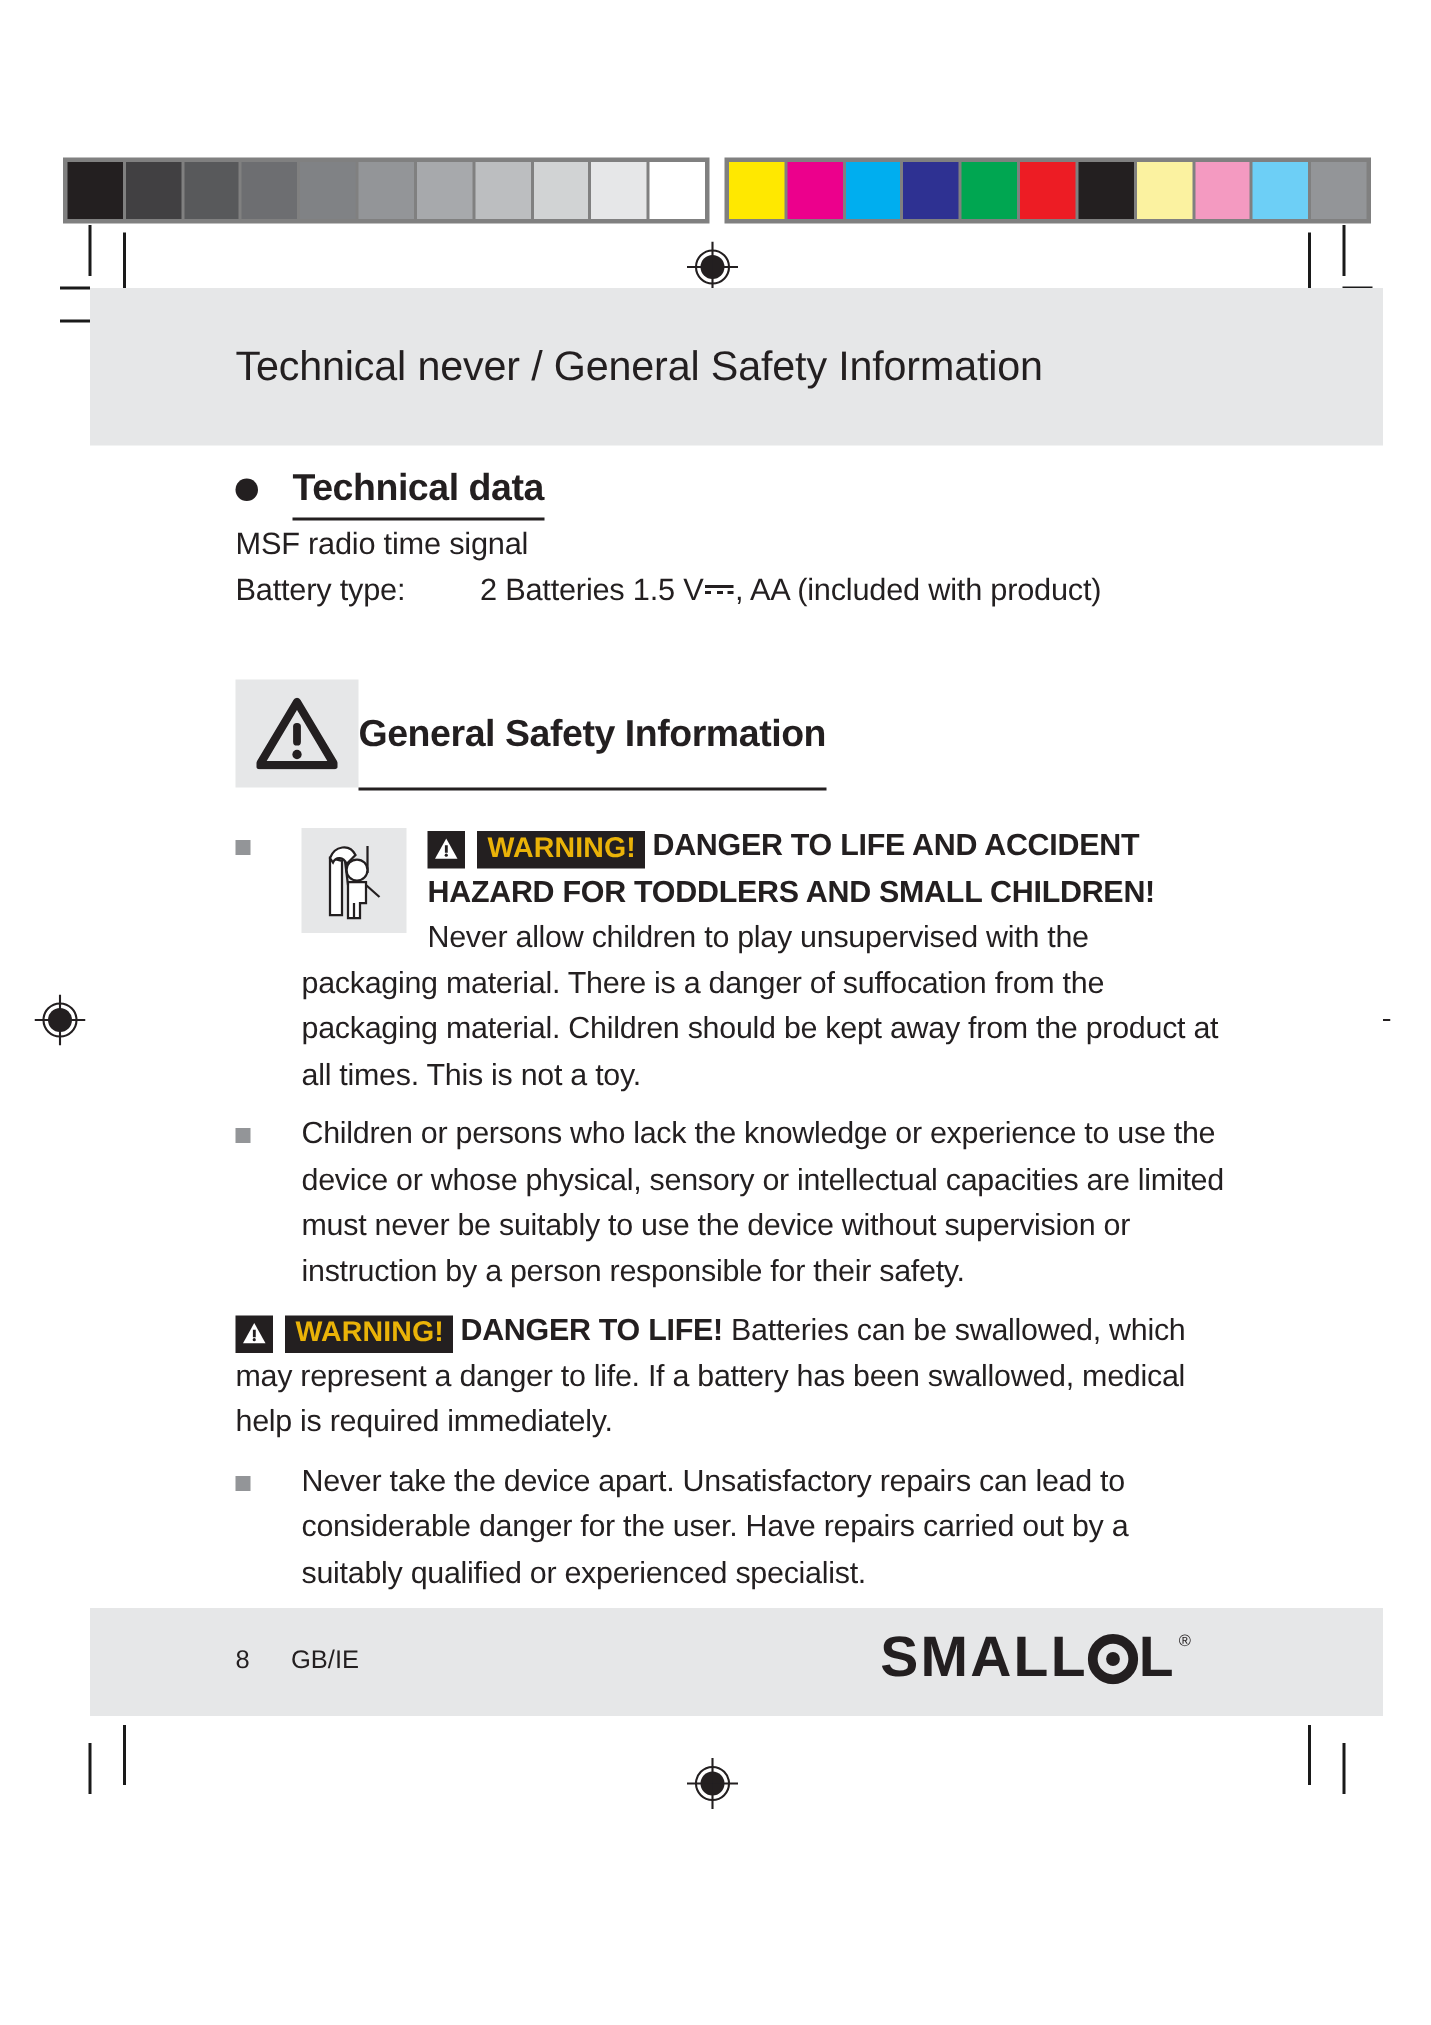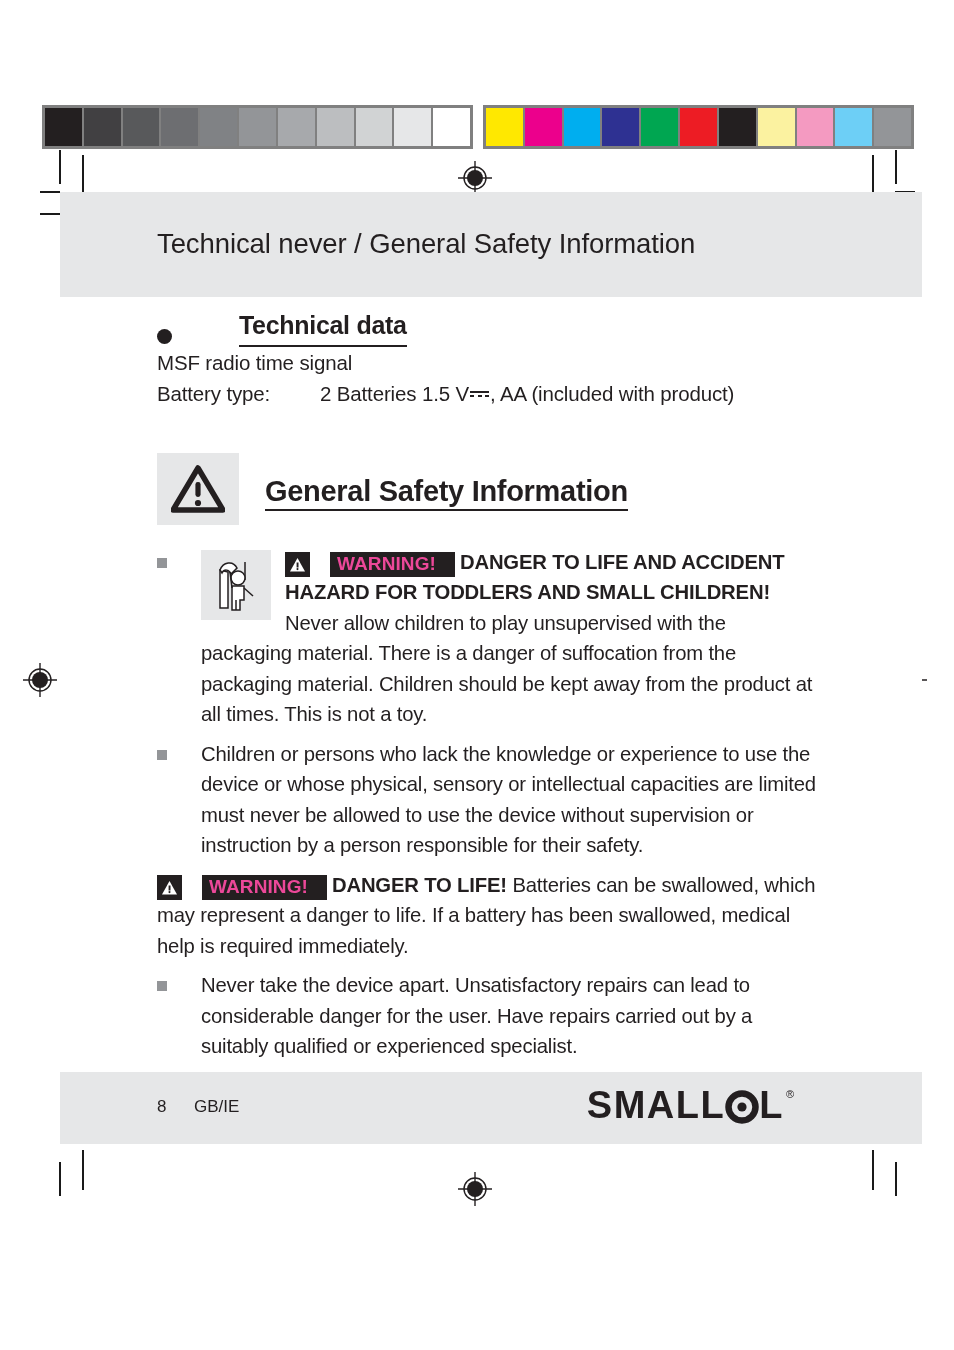--- a/index.html
+++ b/index.html
@@ -63,23 +63,22 @@
   .content {
     position: absolute;
     left: 97px;
     top: 105px;
     width: 660px;
   }
 
   
   .sec-head {
     display: flex;
-    align-items: flex-end;
+    align-items: center;
     margin-top: 15px;
-    gap: 44px;
   }
   .dot-bullet {
     width: 15px; height: 15px;
     border-radius: 50%;
     background: #231f20;
     flex: 0 0 auto;
     margin-right: 23px;
     position: relative;
     top: -3px;
   }
@@ -131,27 +130,26 @@
   }
   .tri-badge {
     width: 82px; height: 72px;
     background: #e6e7e8;
     flex: 0 0 auto;
     display: flex;
     align-items: center;
     justify-content: center;
   }
   .safety-title {
-    font-size: 29px;
+    font-size: 25px;
     font-weight: bold;
     color: #231f20;
     letter-spacing: -0.3px;
     border-bottom: 2.2px solid #231f20;
-    padding-bottom: 2px;
-    margin-left: 26px;
+    padding-bottom: 22px;
     margin-top: 23px;
     line-height: 1.1;
   }
 
   
   .blocks { margin-top: 22px; }
 
   .bullet-row {
     display: flex;
     margin-top: 9px;
@@ -189,28 +187,28 @@
   }
   .warnbar .wtri {
     background: #231f20;
     width: 25px;
     display: flex;
     align-items: center;
     justify-content: center;
   }
   .warnbar .wtxt {
     background: #231f20;
-    color: #ec4899;
+    color: #eab308;
     font-weight: bold;
     font-size: 19px;
     letter-spacing: 0.1px;
-    padding: 0 19px 0 7px;
+    padding: 0 6px 0 7px;
     display: flex;
     align-items: center;
-    margin-left: 20px;
+    margin-left: 8px;
   }
   b.caps { font-weight: bold; }
 
   .nobreak-row { display: flex; margin-top: 9px;
     font-size: 20.3px; line-height: 30.5px;
     color: #231f20; letter-spacing: -0.18px; }
   .nobreak-row .pad { width: 0px; flex: 0 0 auto; }
 
   
   .footer-band {
@@ -398,21 +396,21 @@
                 <circle cx="8.5" cy="12.1" r="1.05" fill="#231f20"></circle>
               </svg>
             </span>
             <span class="wtxt">WARNING!</span>
           </span><b class="caps">DANGER TO LIFE AND ACCIDENT HAZARD FOR TODDLERS AND SMALL CHILDREN!</b><span> Never allow children to play unsupervised with the packaging material. There is a danger of suffocation from the packaging material. Children should be kept away from the product at all times. This is not a toy.</span>
         </span>
       </div>
 
       <div class="bullet-row">
         <span class="sq-bullet"></span>
-        <span class="bullet-body">Children or persons who lack the knowledge or experience to use the device or whose physical, sensory or intellectual capacities are limited must never be allowed to use the device without supervision or instruction by a person responsible for their safety.</span>
+        <span class="bullet-body">Children or persons who lack the knowledge or experience to use the device or whose physical, sensory or intellectual capacities are limited must never be suitably to use the device without supervision or instruction by a person responsible for their safety.</span>
       </div>
 
       <div class="nobreak-row">
         <span class="pad"></span>
         <span class="bullet-body">
           <span class="warnbar">
             <span class="wtri">
               <svg width="17" height="16" viewBox="0 0 17 16">
                 <path d="M8.5 1 L16 14.5 L1 14.5 Z" fill="#ffffff"></path>
                 <rect x="7.6" y="5.5" width="1.9" height="5" fill="#231f20"></rect>

